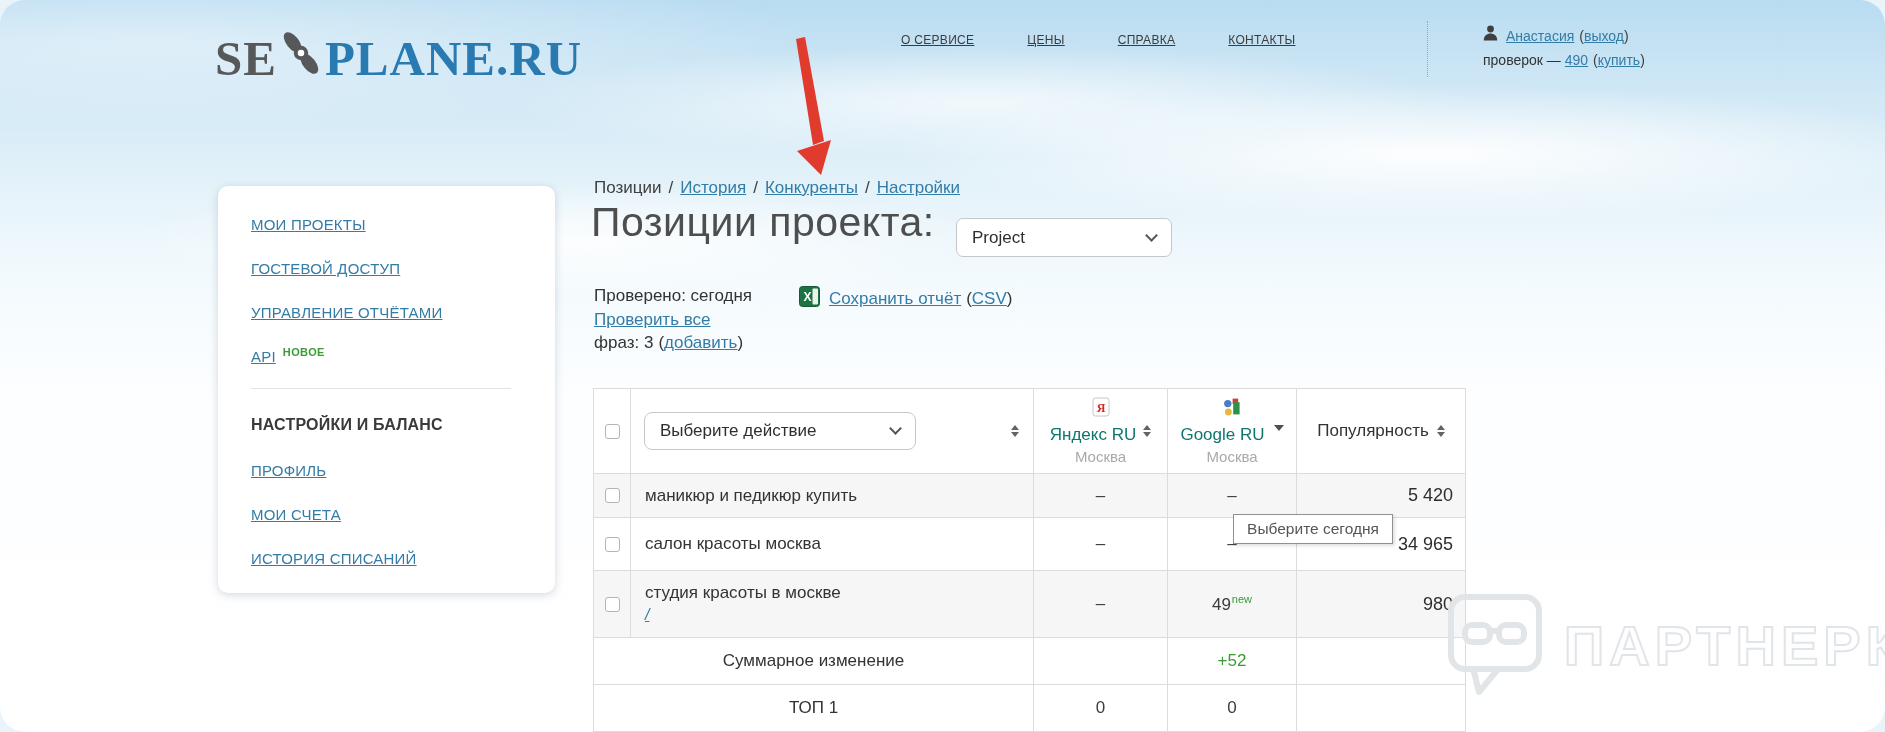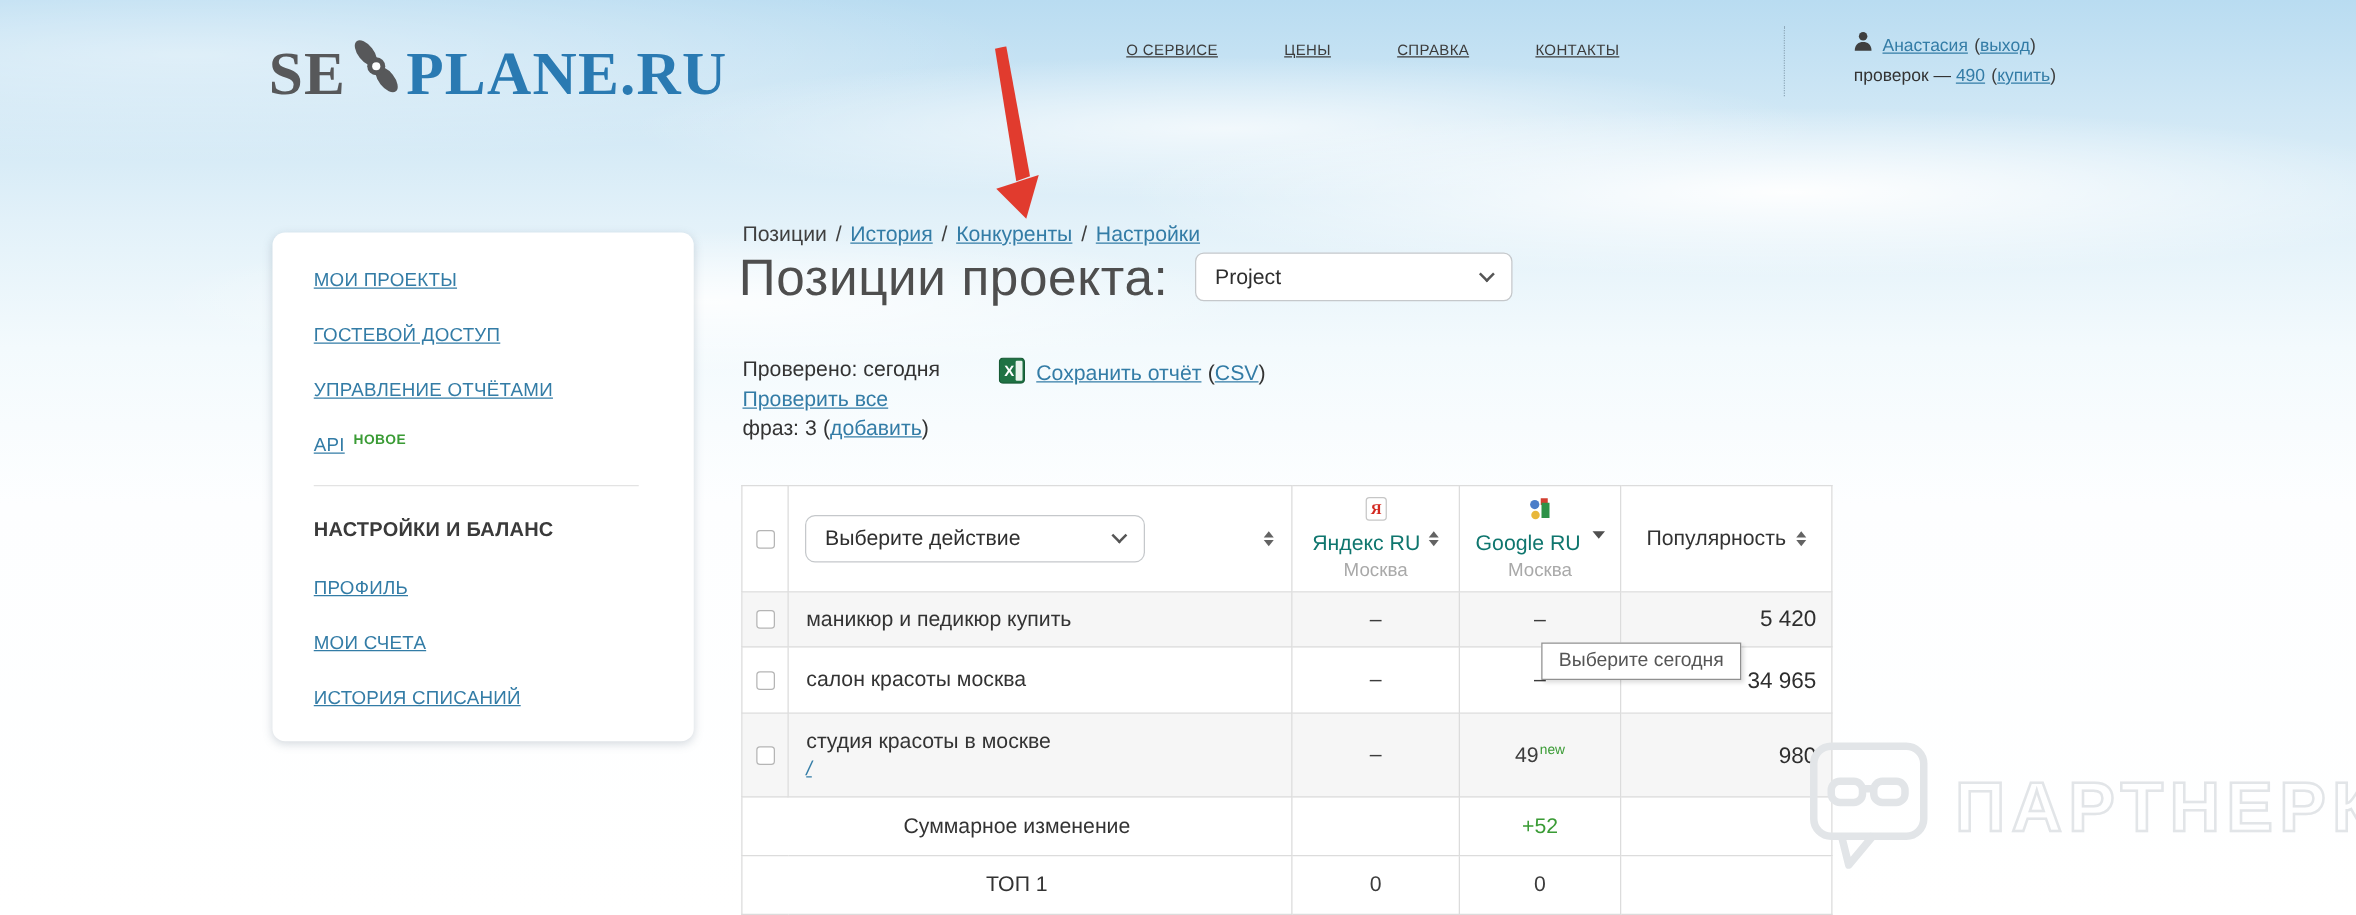--- a/index.html
+++ b/index.html
@@ -10,20 +10,21 @@
   body{margin:0;background:#e9f3fa}
   #canvas{
     position:relative;width:1885px;height:732px;overflow:hidden;
     font-family:"Liberation Sans","DejaVu Sans",sans-serif;color:var(--text);
     background:
       radial-gradient(46% 15% at 76% 21%, rgba(255,255,255,.95), rgba(255,255,255,0) 62%),
       radial-gradient(36% 12% at 30% 33%, rgba(255,255,255,.85), rgba(255,255,255,0) 65%),
       radial-gradient(42% 13% at 52% 14%, rgba(255,255,255,.7), rgba(255,255,255,0) 60%),
       radial-gradient(55% 18% at 8% 6%, rgba(255,255,255,.45), rgba(255,255,255,0) 65%),
       linear-gradient(180deg,#b9dcf1 0%,#cfe7f5 12%,#e2f1f9 24%,#f3fafd 38%,#fdfeff 55%,#ffffff 100%);
+    border-radius: 25px;
   }
   a,.lnk{color:var(--link);text-decoration:underline;cursor:pointer}
   .abs{position:absolute}
 
   
   .logo{left:215px;top:26px;display:flex;align-items:center;cursor:pointer;
         font-family:"Liberation Serif","DejaVu Serif",serif;font-weight:bold;font-size:49px;letter-spacing:1px}
   .logo .se{color:var(--logo-gray)}
   .logo .plane{color:var(--logo-blue)}
   .logo svg{margin:2px -1px 0 -1px}
@@ -47,21 +48,21 @@
   .sb-badge{color:var(--green);font-size:11px;font-weight:bold;margin-left:7px;vertical-align:super;text-decoration:none;letter-spacing:.4px}
   .sb-divider{position:absolute;left:33px;top:202px;width:260px;border:0;border-top:1px solid #e3e3e3;margin:0}
   .sb-heading{position:absolute;left:33px;top:230px;font-size:16px;font-weight:bold;color:#3a3a3a;letter-spacing:.2px}
 
   
   .breadcrumb{left:594px;top:178px;font-size:17px;color:#3f3f3f}
   .bc-sep{margin:0 7px;color:#3f3f3f}
   .page-title{left:591px;top:199px;font-size:41px;color:#4e4e4e;letter-spacing:.5px}
   .select-box{position:relative;background:#fff;border:1px solid #c5c8cb;border-radius:7px;
               display:flex;align-items:center;padding:0 34px 0 15px;font-size:17px;color:#2e2e2e;cursor:pointer}
-  .project-select{left:956px;top:202px;width:254px;height:39px}
+  .project-select{left:956px;top:218px;width:216px;height:39px}
   .chevron{position:absolute;right:15px;top:50%;width:9px;height:9px;margin-top:-7px;
            border-right:2px solid #555;border-bottom:2px solid #555;transform:rotate(45deg)}
   .check-info{left:594px;top:284px;font-size:17px;line-height:23.5px}
   .save-report{left:799px;top:286px;display:flex;align-items:center;gap:9px;font-size:17px}
 
   
   .postable{left:593px;top:388px}
   table{border-collapse:collapse;table-layout:fixed;width:872px;background:#fff;font-size:17px}
   td{border:1px solid var(--border);padding:0;vertical-align:middle}
   tr.stripe td{background:var(--stripe)}

